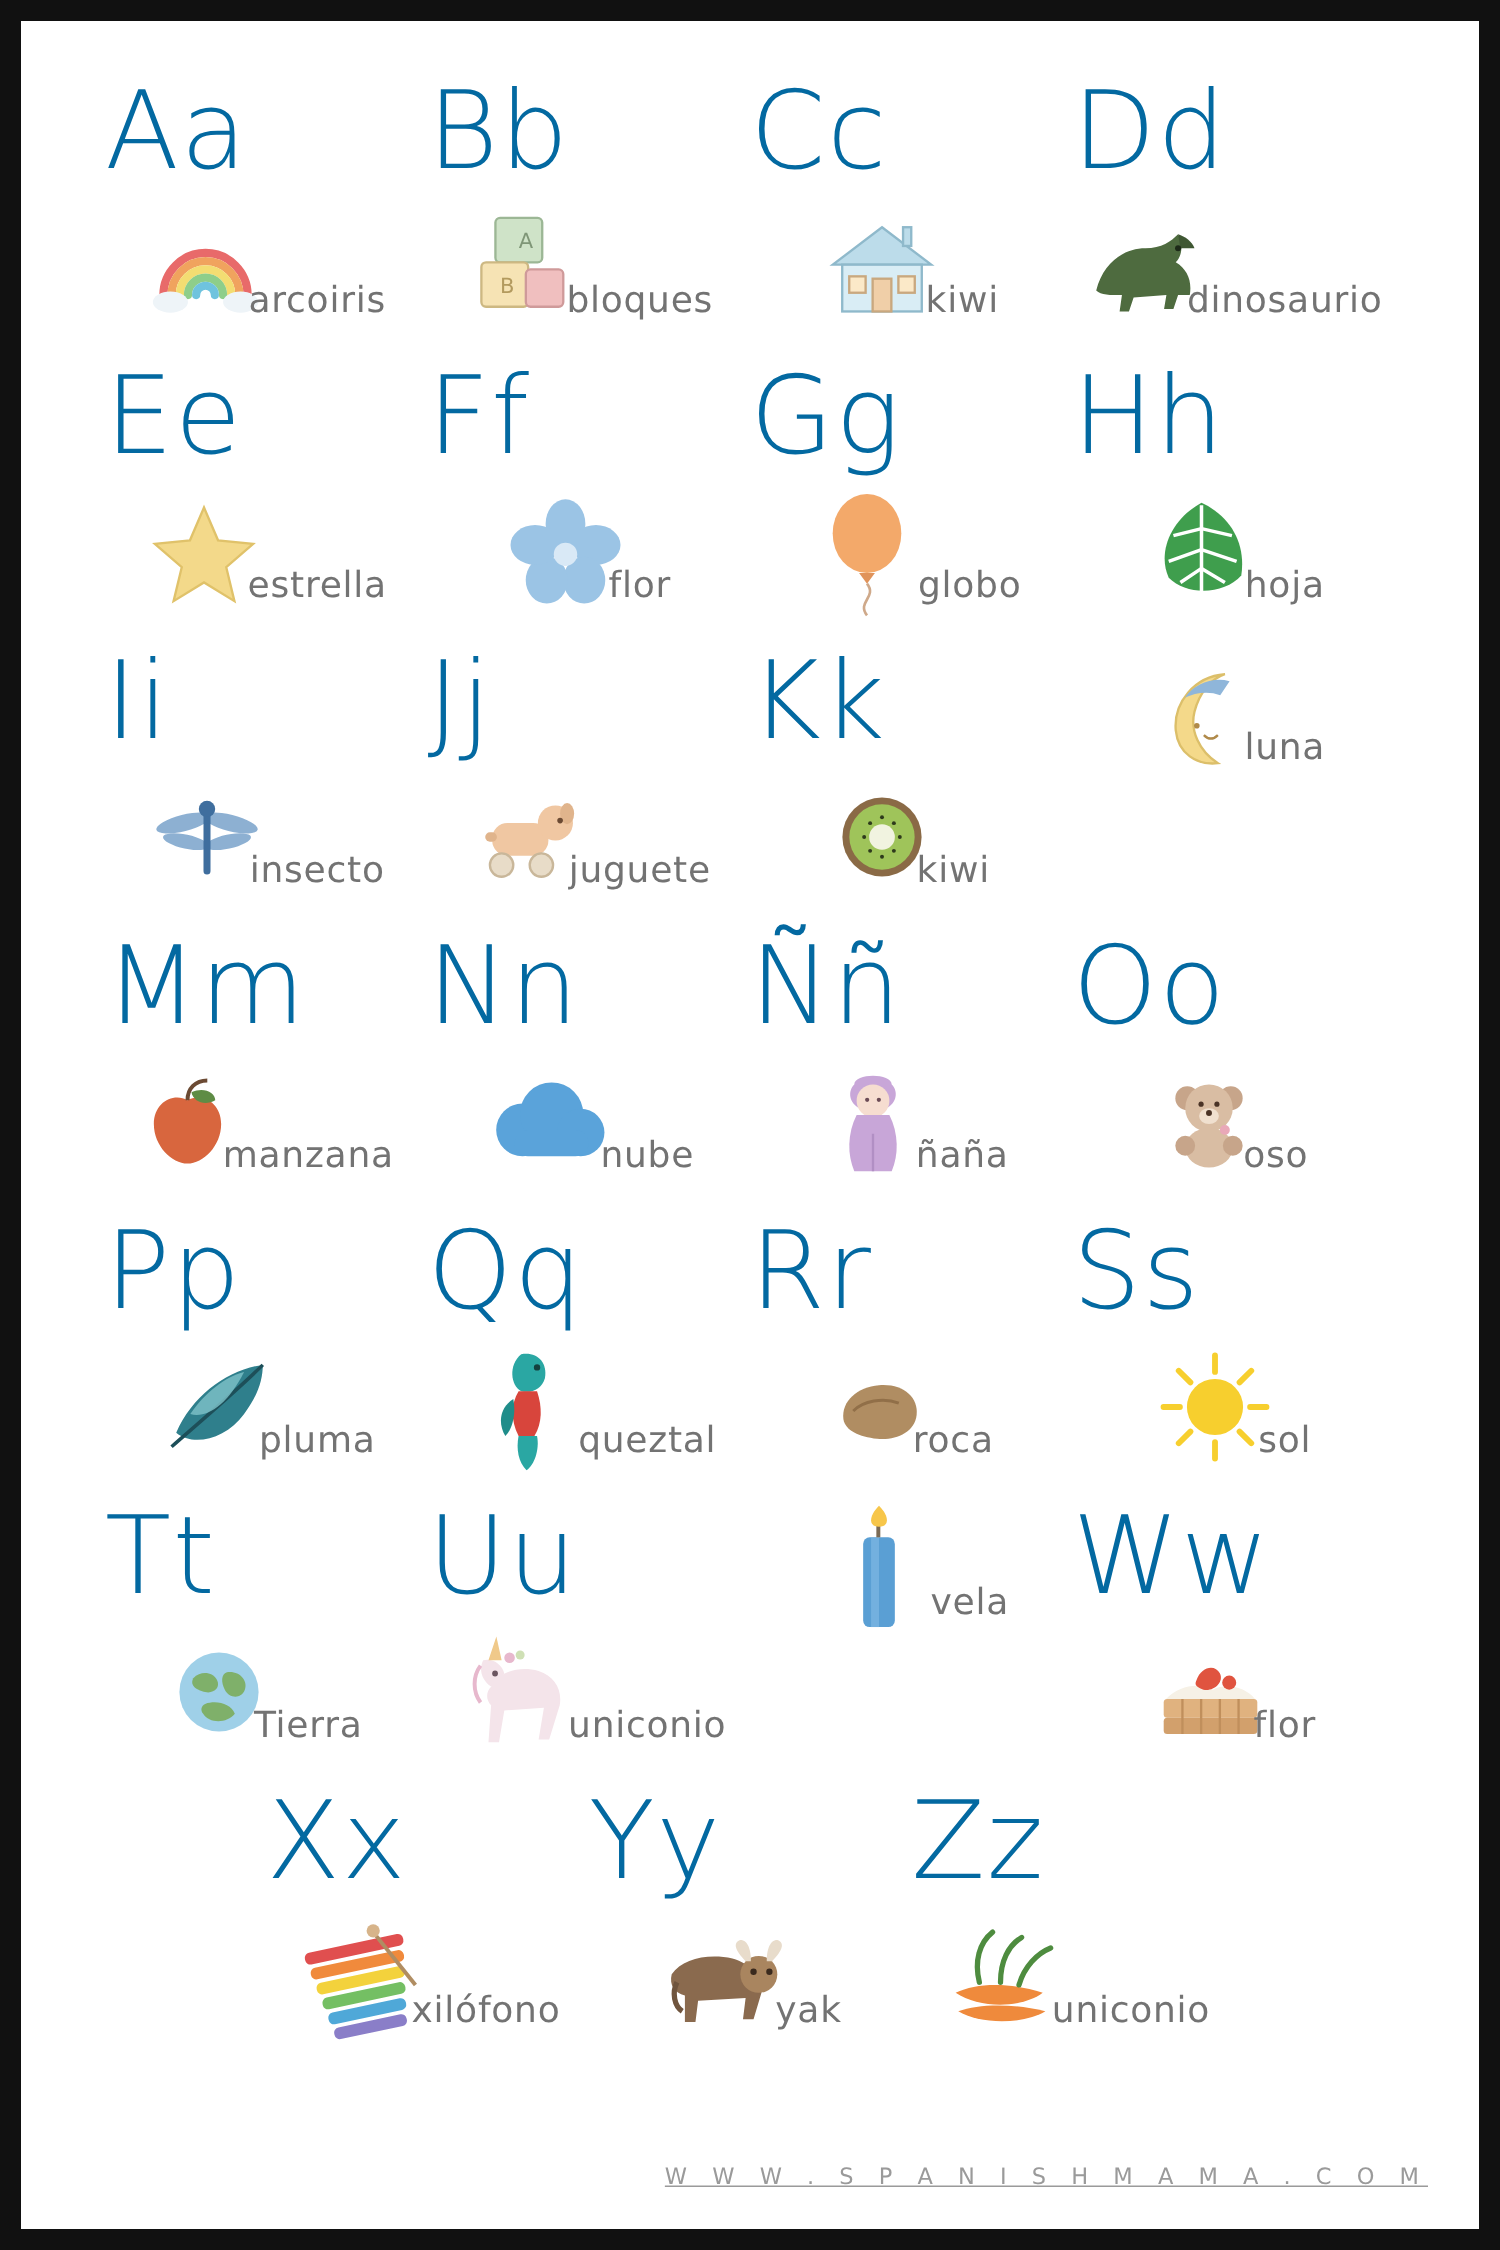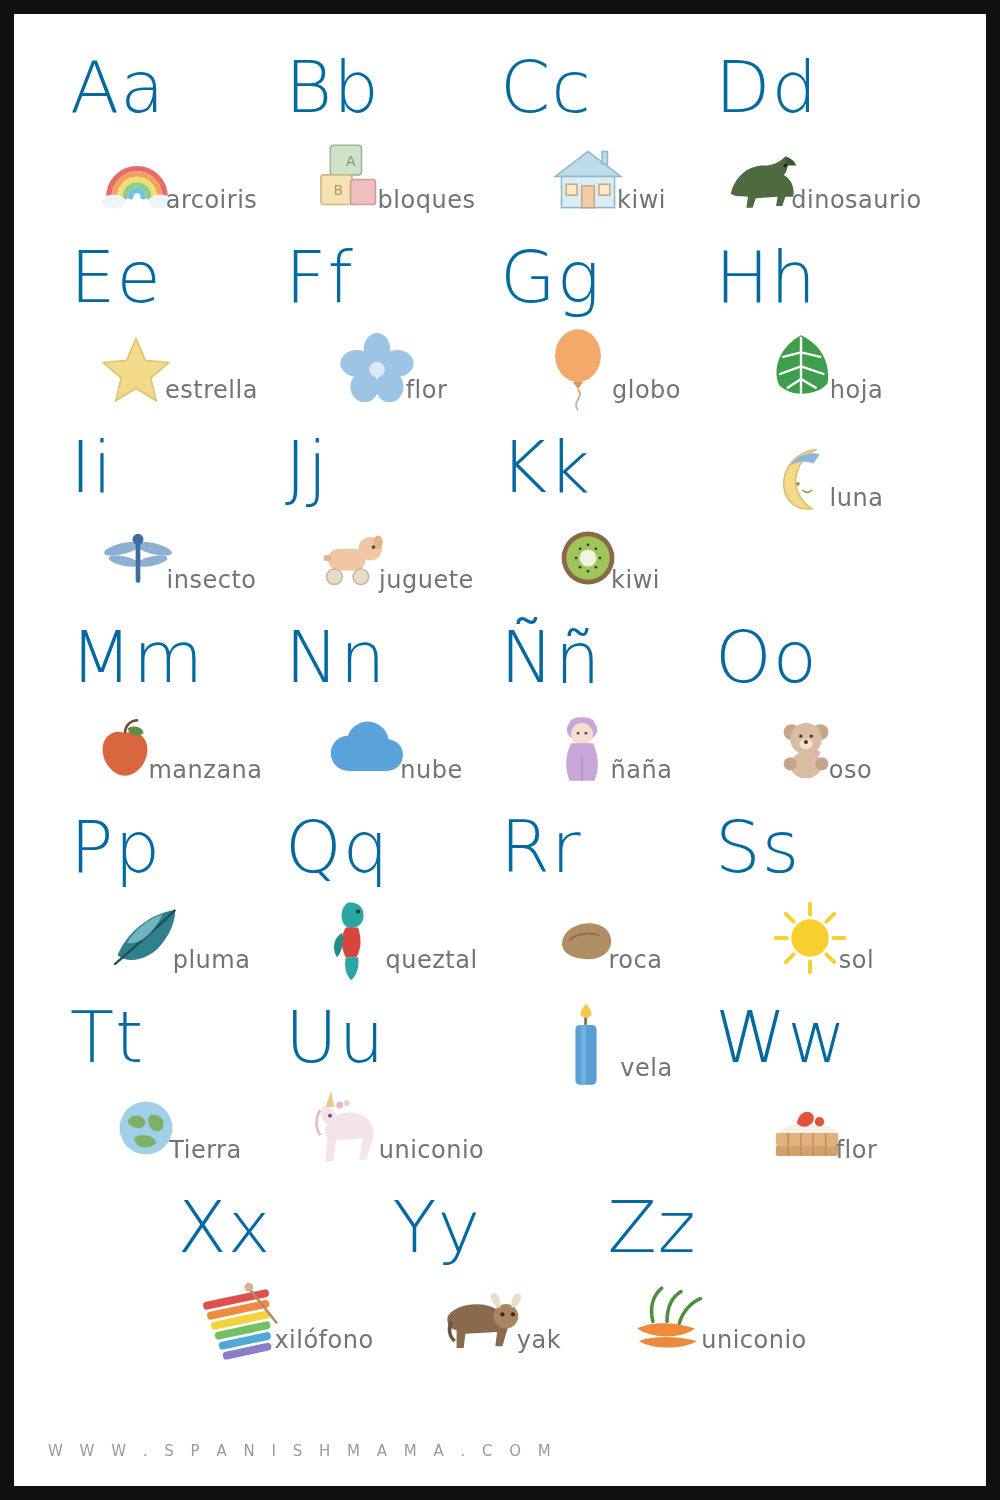--- a/index.html
+++ b/index.html
@@ -79,27 +79,28 @@
     font-family: "DejaVu Sans", sans-serif;
     font-size: 24px;
     color: #737373;
     letter-spacing: 0.5px;
     white-space: nowrap;
     margin-left: -10px;
     position: relative;
     top: 22px;
   }
   .footer {
-    text-align: left;
+    text-align: right;
     font-family: "DejaVu Sans", sans-serif;
     font-size: 15px;
     letter-spacing: 6px;
     color: #9a9a9a;
     padding-bottom: 16px;
     padding-top: 6px;
+    text-decoration: underline;
   }
   
   .cell.small-art .art { width: 66px; height: 66px; }
   .cell.tall-art .art { width: 88px; height: 88px; }
 </style>
 </head>
 <body>
 
 <div class="poster">
   <div class="inner">

